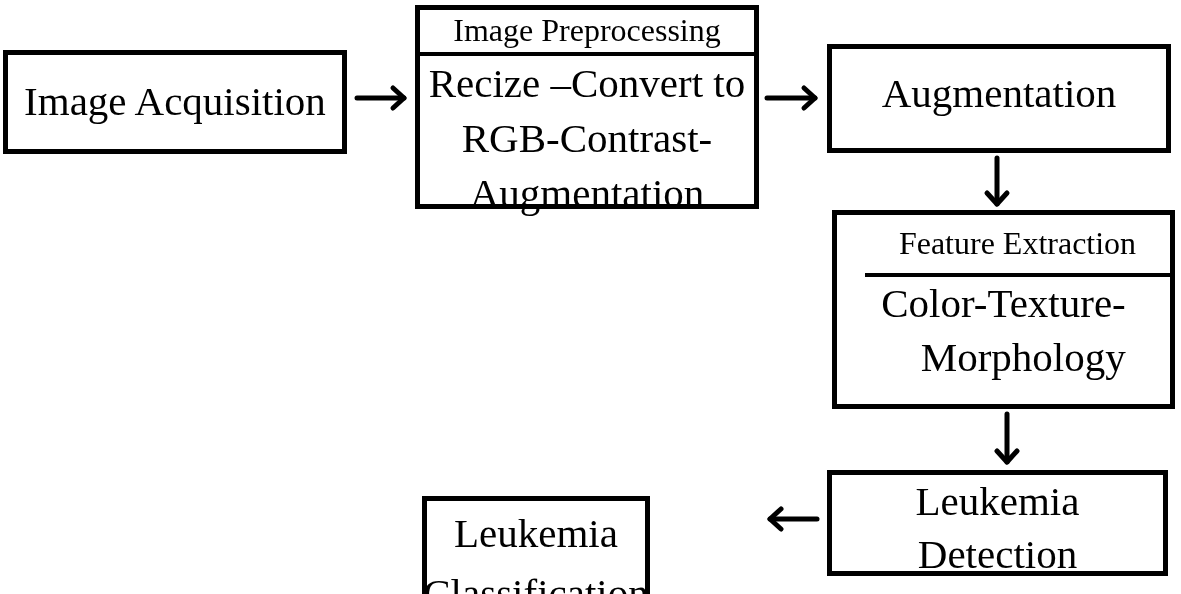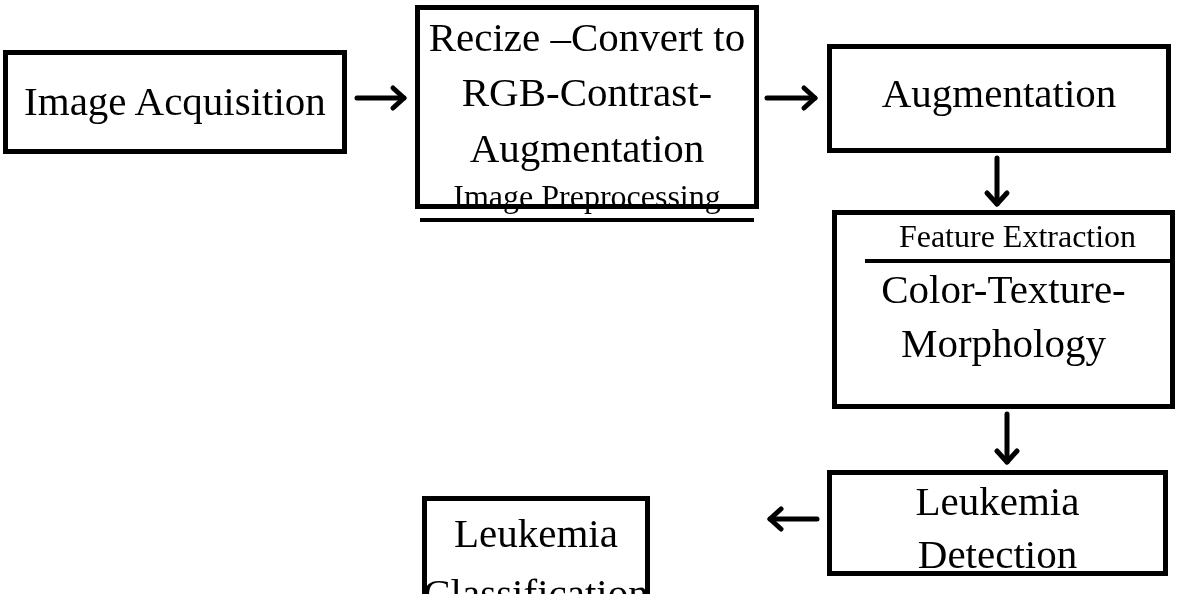--- a/index.html
+++ b/index.html
@@ -14,33 +14,33 @@
     svg.arrows { position: absolute; left: 0; top: 0; }
   </style>
 </head>
 <body>
 
 <div class="box" style="left:3px; top:50px; width:344px; height:104px;">
   <div class="cell grow">Image Acquisition</div>
 </div>
 
 <div class="box" style="left:415px; top:5px; width:344px; height:204px;">
+  <div class="cell header" style="height:46px;">Image Preprocessing</div>
   <div class="cell grow" style="line-height:1.35;">Recize –Convert to
 RGB-Contrast-
 Augmentation</div>
-  <div class="cell header" style="height:46px;">Image Preprocessing</div>
 </div>
 
 <div class="box" style="left:827px; top:44px; width:344px; height:109px;">
   <div class="cell grow" style="padding-bottom:10px;">Augmentation</div>
 </div>
 
 <div class="box" style="left:832px; top:210px; width:343px; height:199px;">
   <div class="cell header" style="height:62px;margin-left:28px;">Feature Extraction</div>
-  <div class="cell grow" style="padding-bottom:34px;">Color-Texture-
+  <div class="cell grow" style="padding-bottom:20px;text-align:right;">Color-Texture-
 Morphology</div>
 </div>
 
 <div class="box" style="left:827px; top:470px; width:341px; height:106px;align-items:flex-end;">
   <div class="cell grow">Leukemia Detection</div>
 </div>
 
 <div class="box" style="left:422px; top:452px; width:228px; height:139px;margin-top:44px;">
   <div class="cell grow" style="line-height:1.45; padding-bottom:4px;">Leukemia
 Classification</div>

